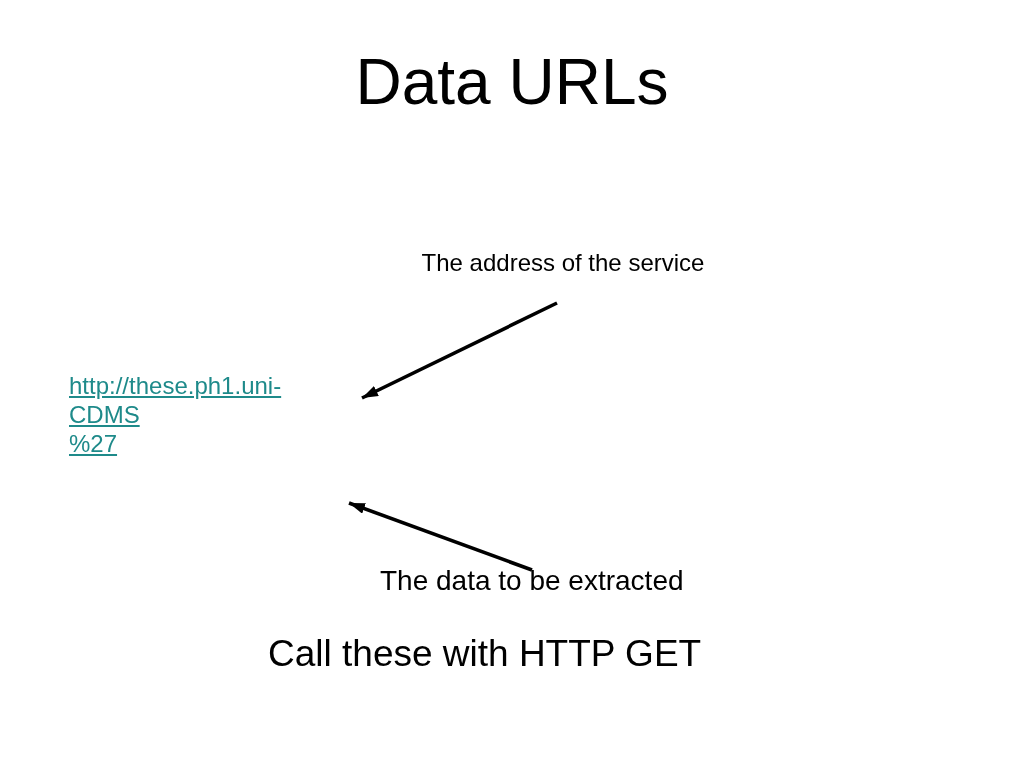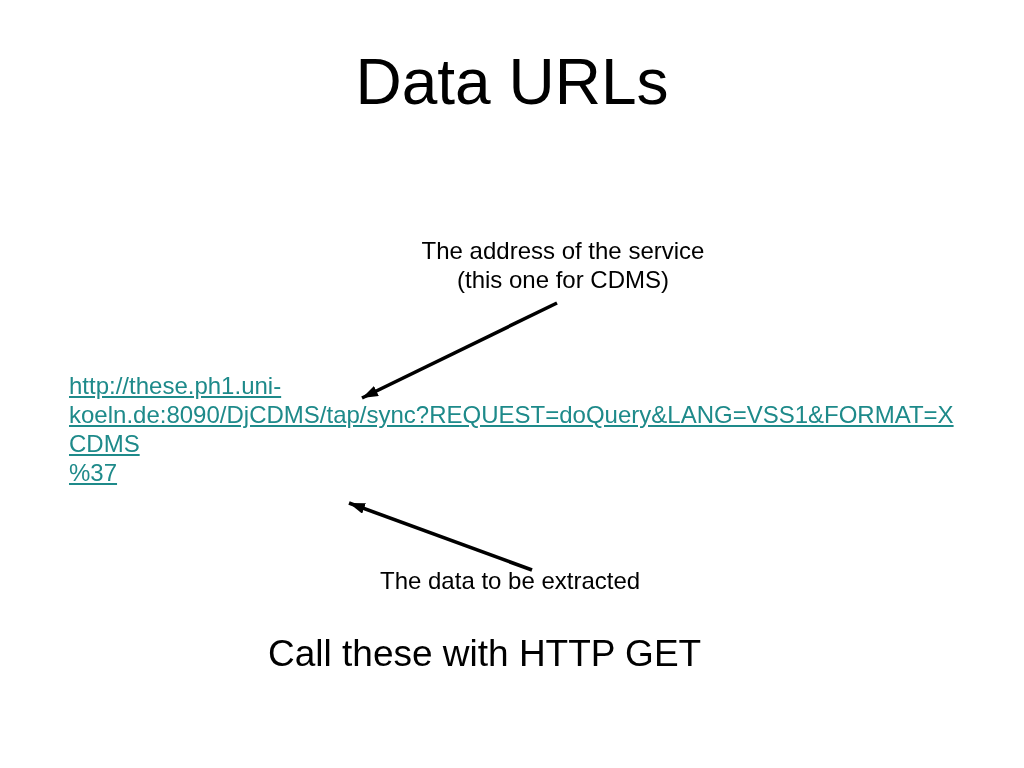--- a/index.html
+++ b/index.html
@@ -23,21 +23,21 @@
     width: 1024px;
     margin: 0;
     text-align: center;
     font-size: 64px;
     line-height: 74px;
     font-weight: normal;
     color: var(--text-color, #000000);
   }
   .service-label {
     position: absolute;
-    top: 236px;
+    top: 248px;
     left: 413px;
     width: 300px;
     text-align: center;
     font-size: 24px;
     line-height: 29px;
   }
   .url-block {
     position: absolute;
     top: 371px;
     left: 69px;
@@ -50,21 +50,21 @@
     text-decoration: underline;
   }
   .amp {
     color: var(--amp-color, #5B2C8F);
     text-decoration: none;
   }
   .data-label {
     position: absolute;
     top: 566px;
     left: 380px;
-    font-size: 24px;
+    font-size: 28px;
     line-height: 29px;
     white-space: nowrap;
   }
   .footer {
     position: absolute;
     top: 632px;
     left: 268px;
     font-size: 37px;
     line-height: 44px;
     white-space: nowrap;
@@ -78,37 +78,35 @@
 </style>
 </head>
 <body>
 
 <div class="slide">
 
   <h1 class="title">Data URLs</h1>
 
   <div class="service-label">
     <div>The address of the service</div>
-    <div>(this one for CDMS)</div>
   </div>
 
   <svg class="arrows" width="1024" height="768" viewBox="0 0 1024 768">
     <defs>
       <marker id="arrowhead" markerUnits="userSpaceOnUse" markerWidth="18" markerHeight="13" refX="16" refY="5.5" orient="auto">
         <polygon points="0 0, 16 5.5, 0 11" fill="#000000"></polygon>
       </marker>
     </defs>
     <line x1="557" y1="303" x2="362" y2="398" stroke="#000000" stroke-width="3.6" marker-end="url(#arrowhead)"></line>
     <line x1="532" y1="570" x2="349" y2="503" stroke="#000000" stroke-width="3.6" marker-end="url(#arrowhead)"></line>
   </svg>
 
   <div class="url-block" id="url-block">
       <div><span class="url-link">http://these.ph1.uni-</span></div>
-      <div><span class="url-link">koeln.de:8090/DjCDMS/tap/sync?REQUEST=doQuery&amp;LANG=VSS1&amp;FORMAT=X</span></div>
       <div><span class="url-link">CDMS</span></div>
-      <div><span class="url-link">%37</span></div>
+      <div><span class="url-link">%27</span></div>
     </div>
 
   <div class="data-label">The data to be extracted</div>
 
   <div class="footer">Call these with HTTP GET</div>
 
 </div>
 
 </body></html>

